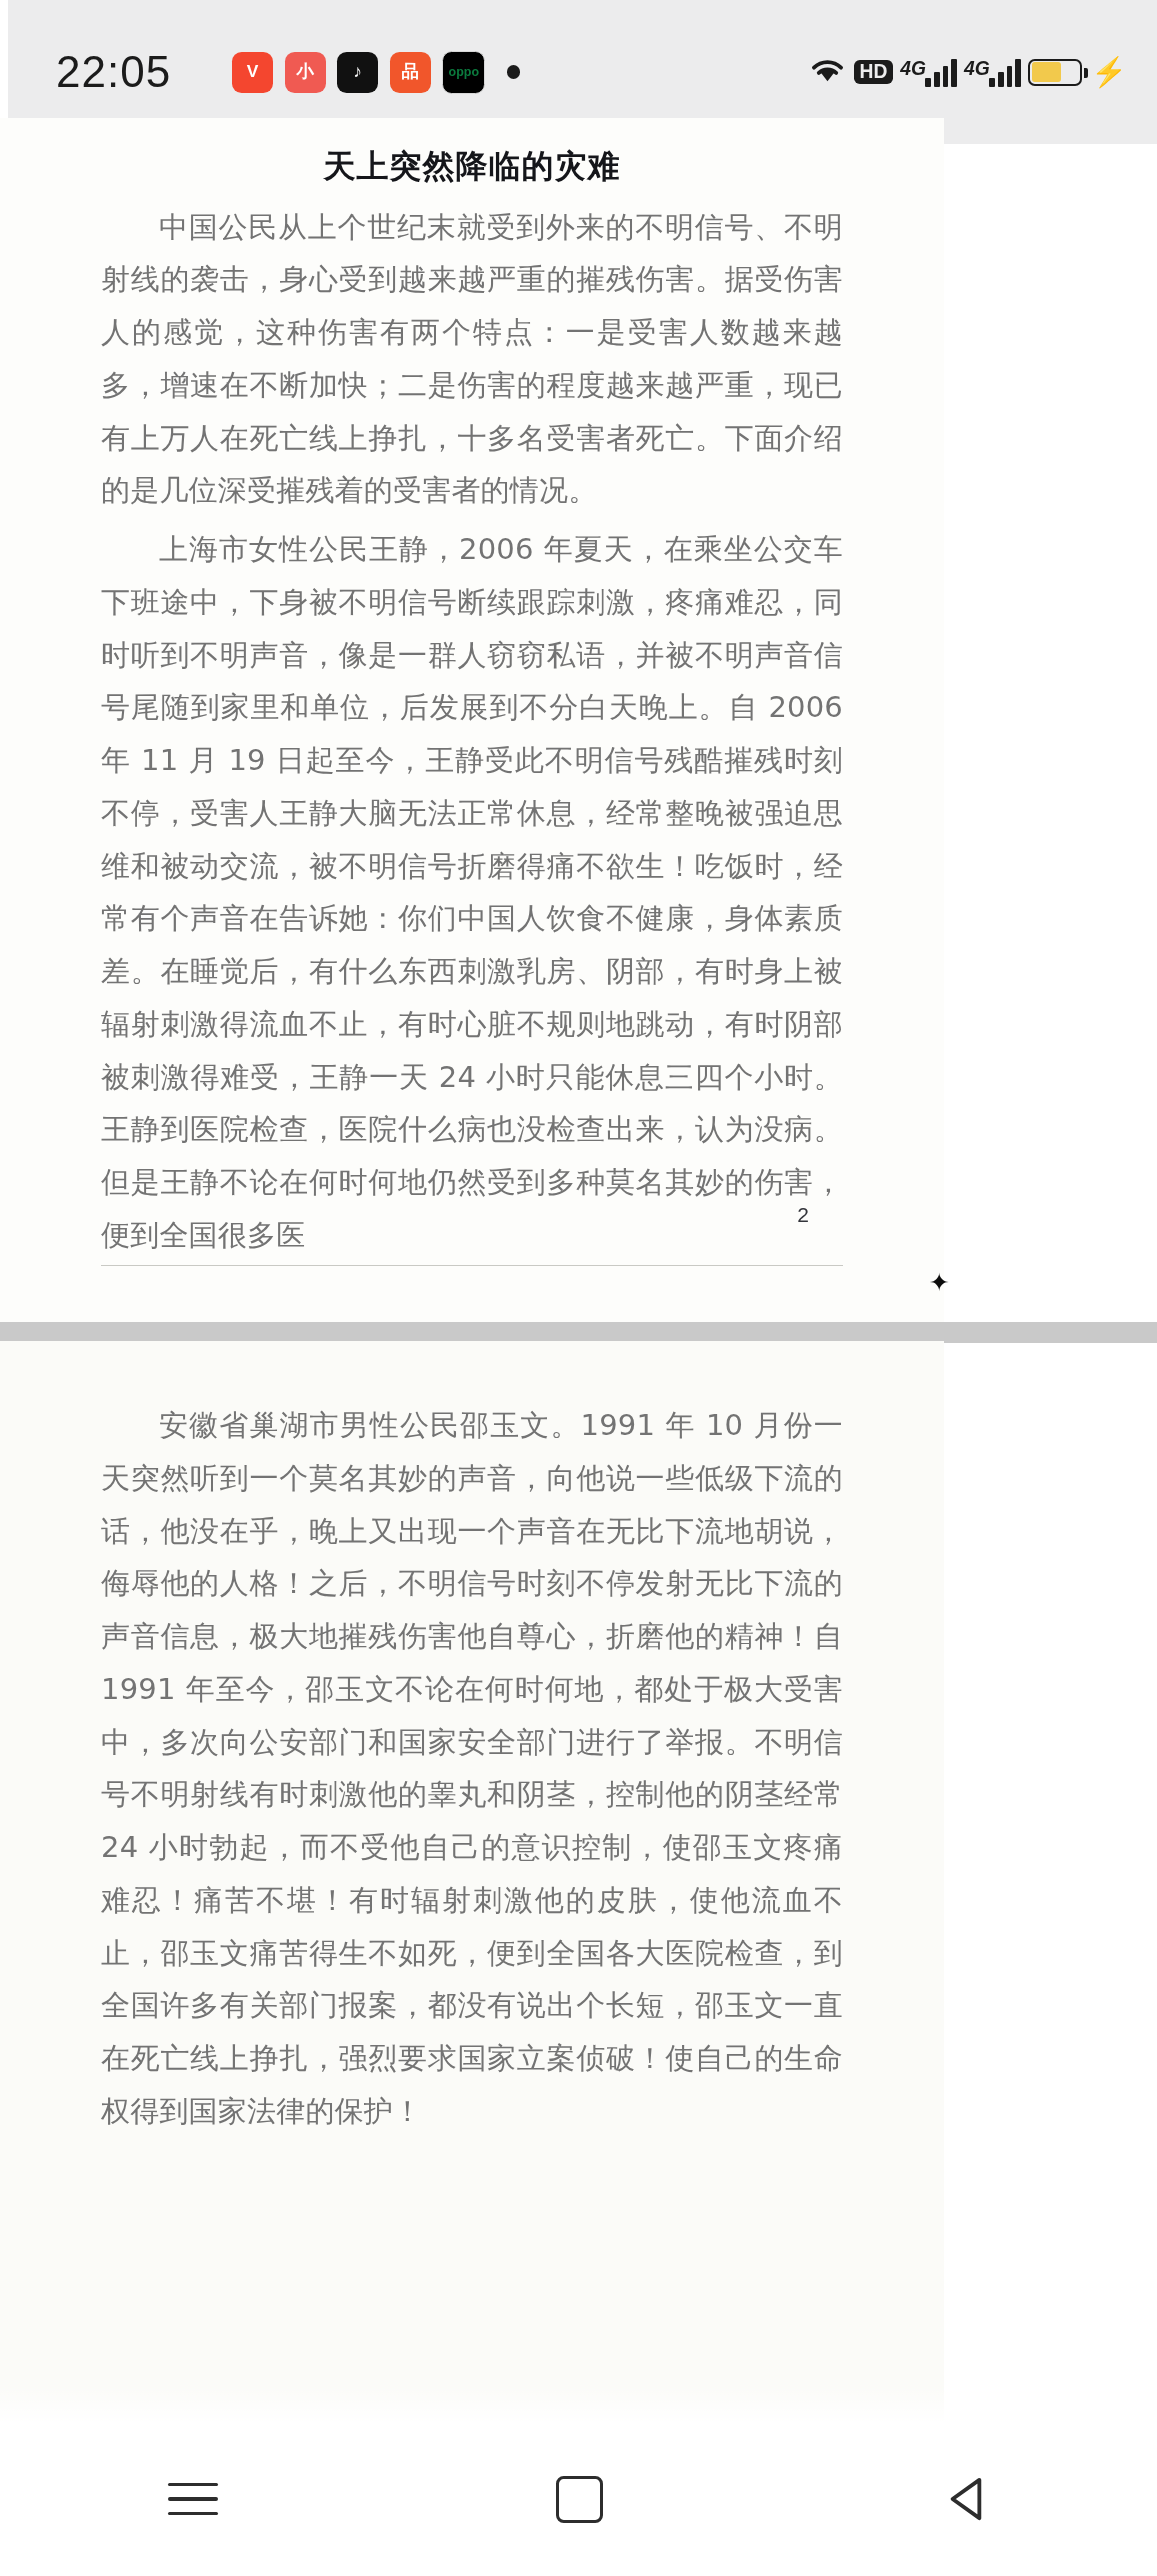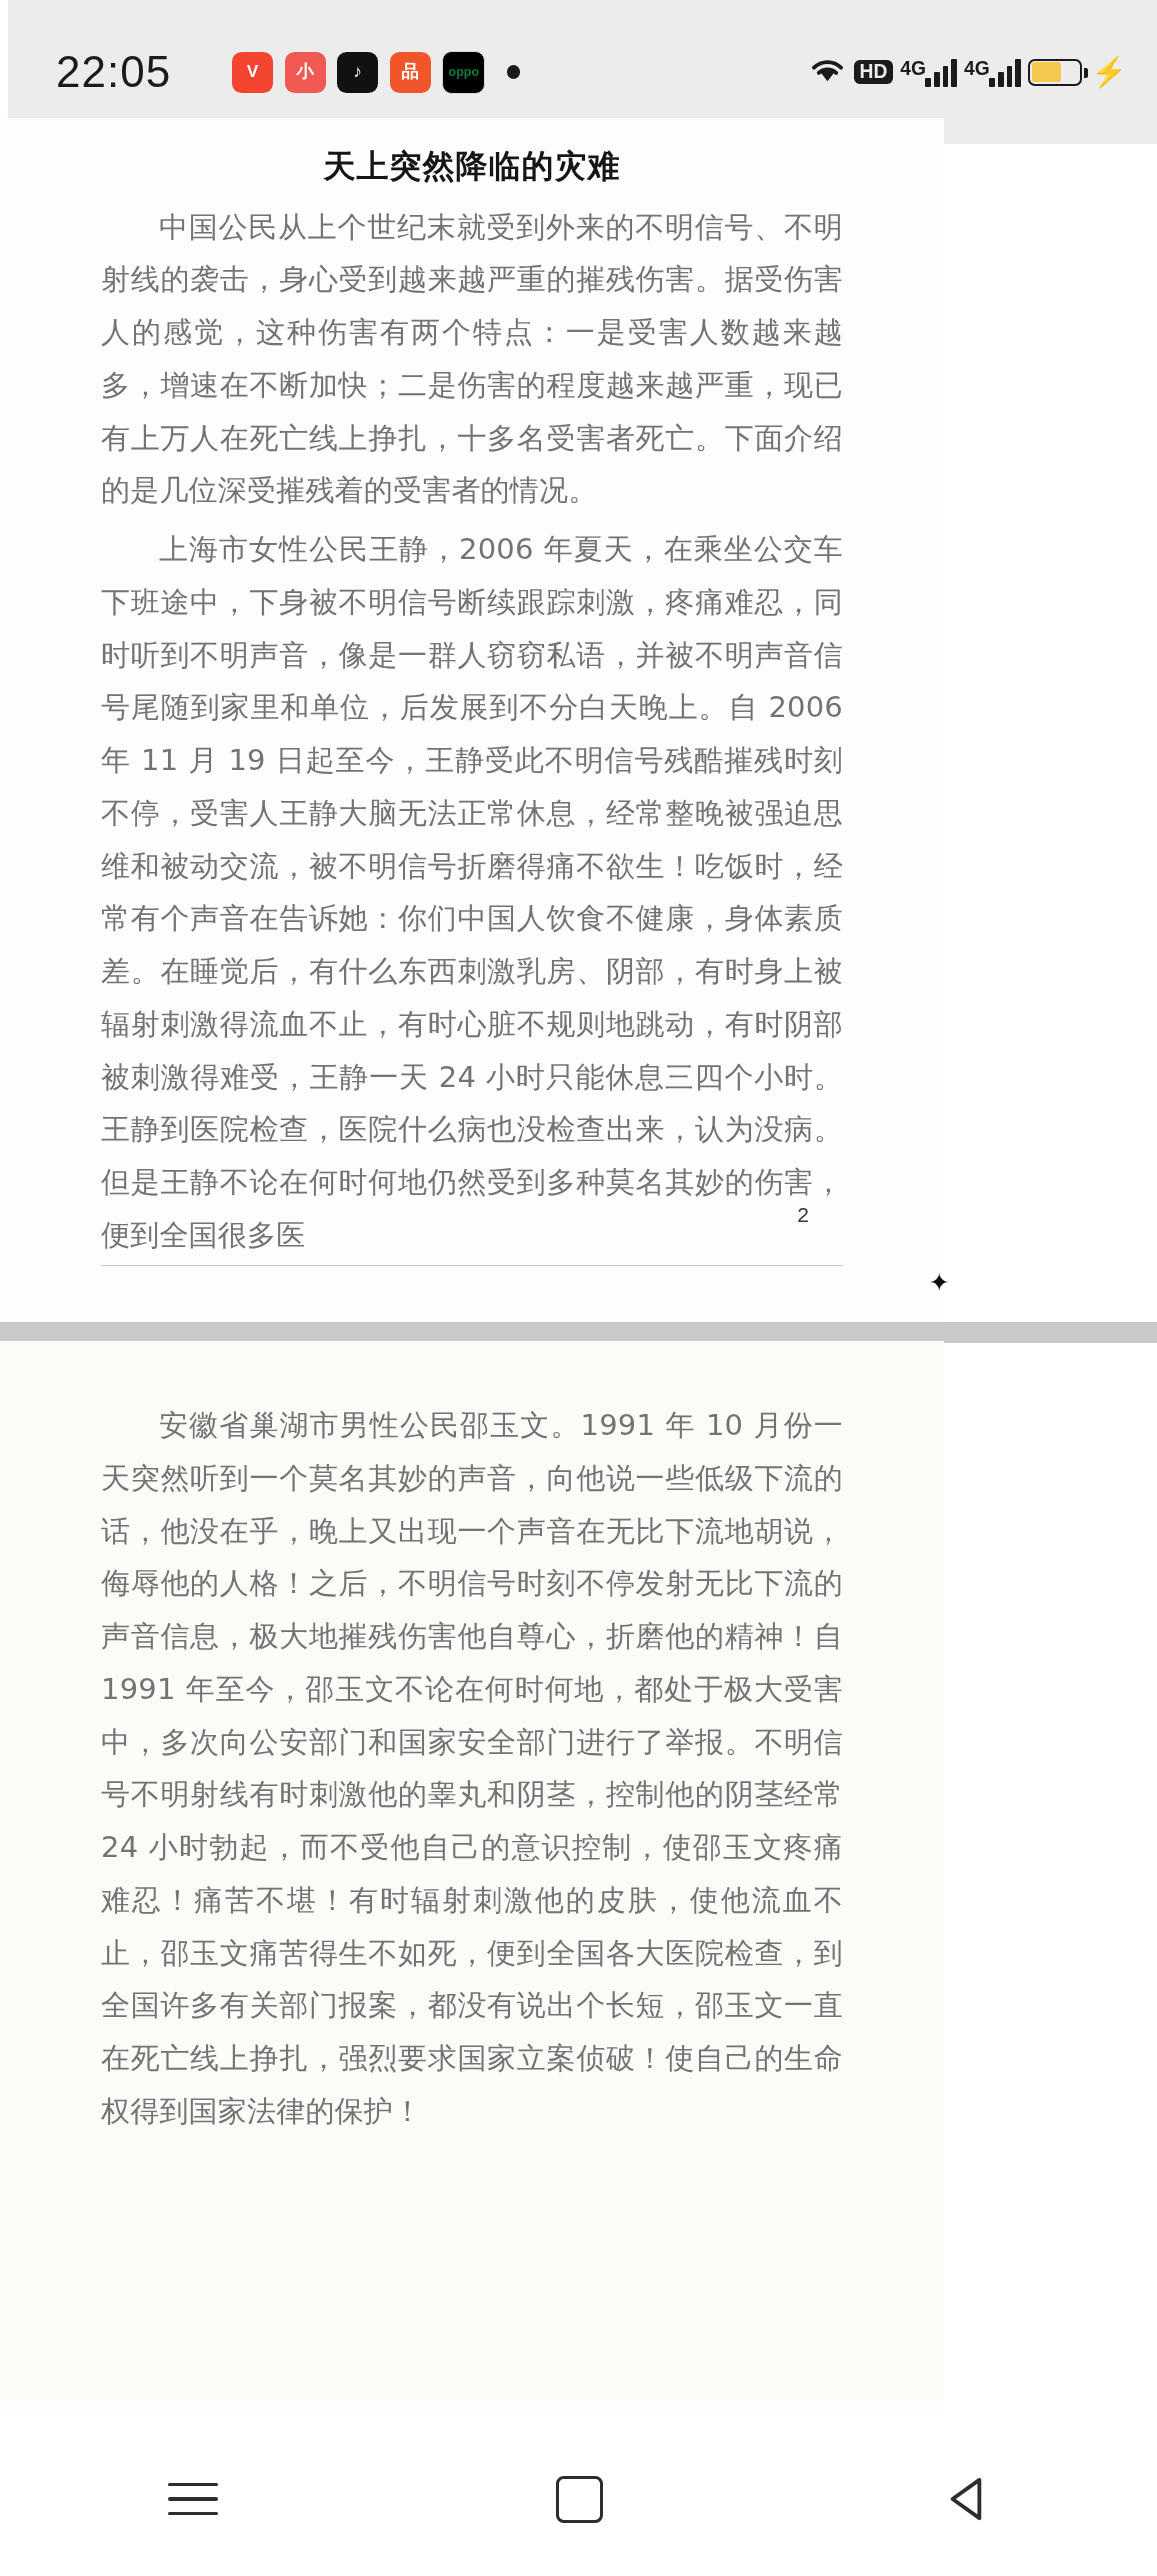--- a/index.html
+++ b/index.html
@@ -82,20 +82,21 @@
     display: flex;
     align-items: center;
   }
   .sig-label {
     font-size: 19.3px;
     color: #1b1b1b;
     font-weight: 600;
     margin-right: -7.7px;
     align-self: flex-start;
     margin-top: 2px;
+    font-style: italic;
   }
   .bars {
     display: flex;
     align-items: flex-end;
     gap: 2.9px;
     height: 29px;
   }
   .bars i {
     display: block;
     width: 5.8px;

